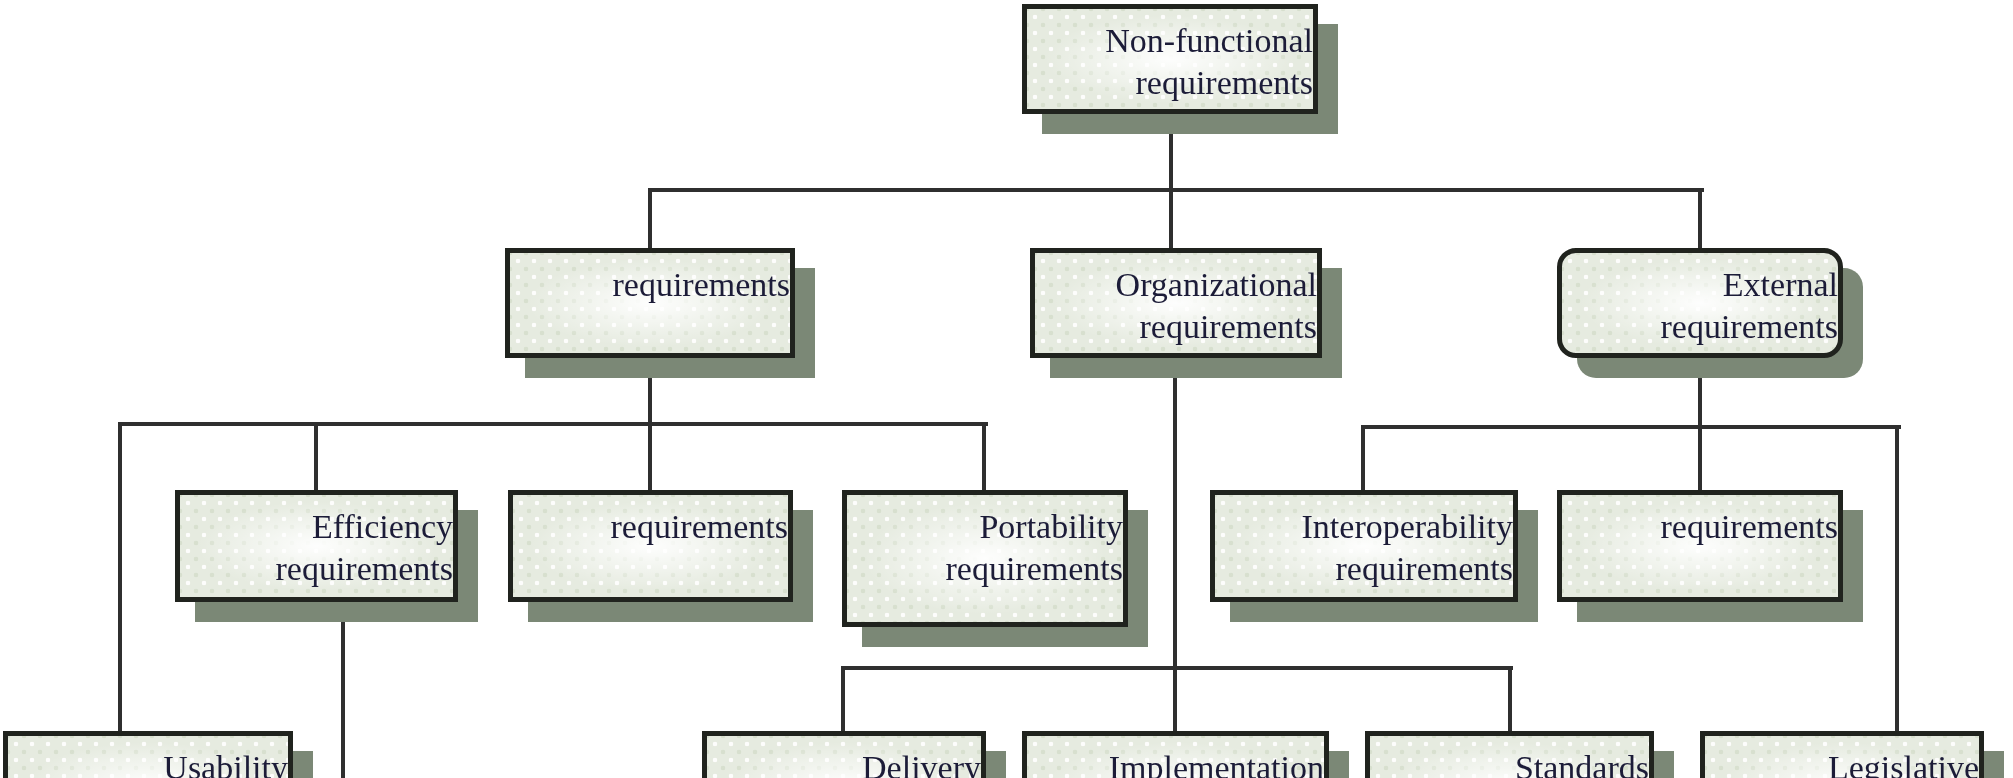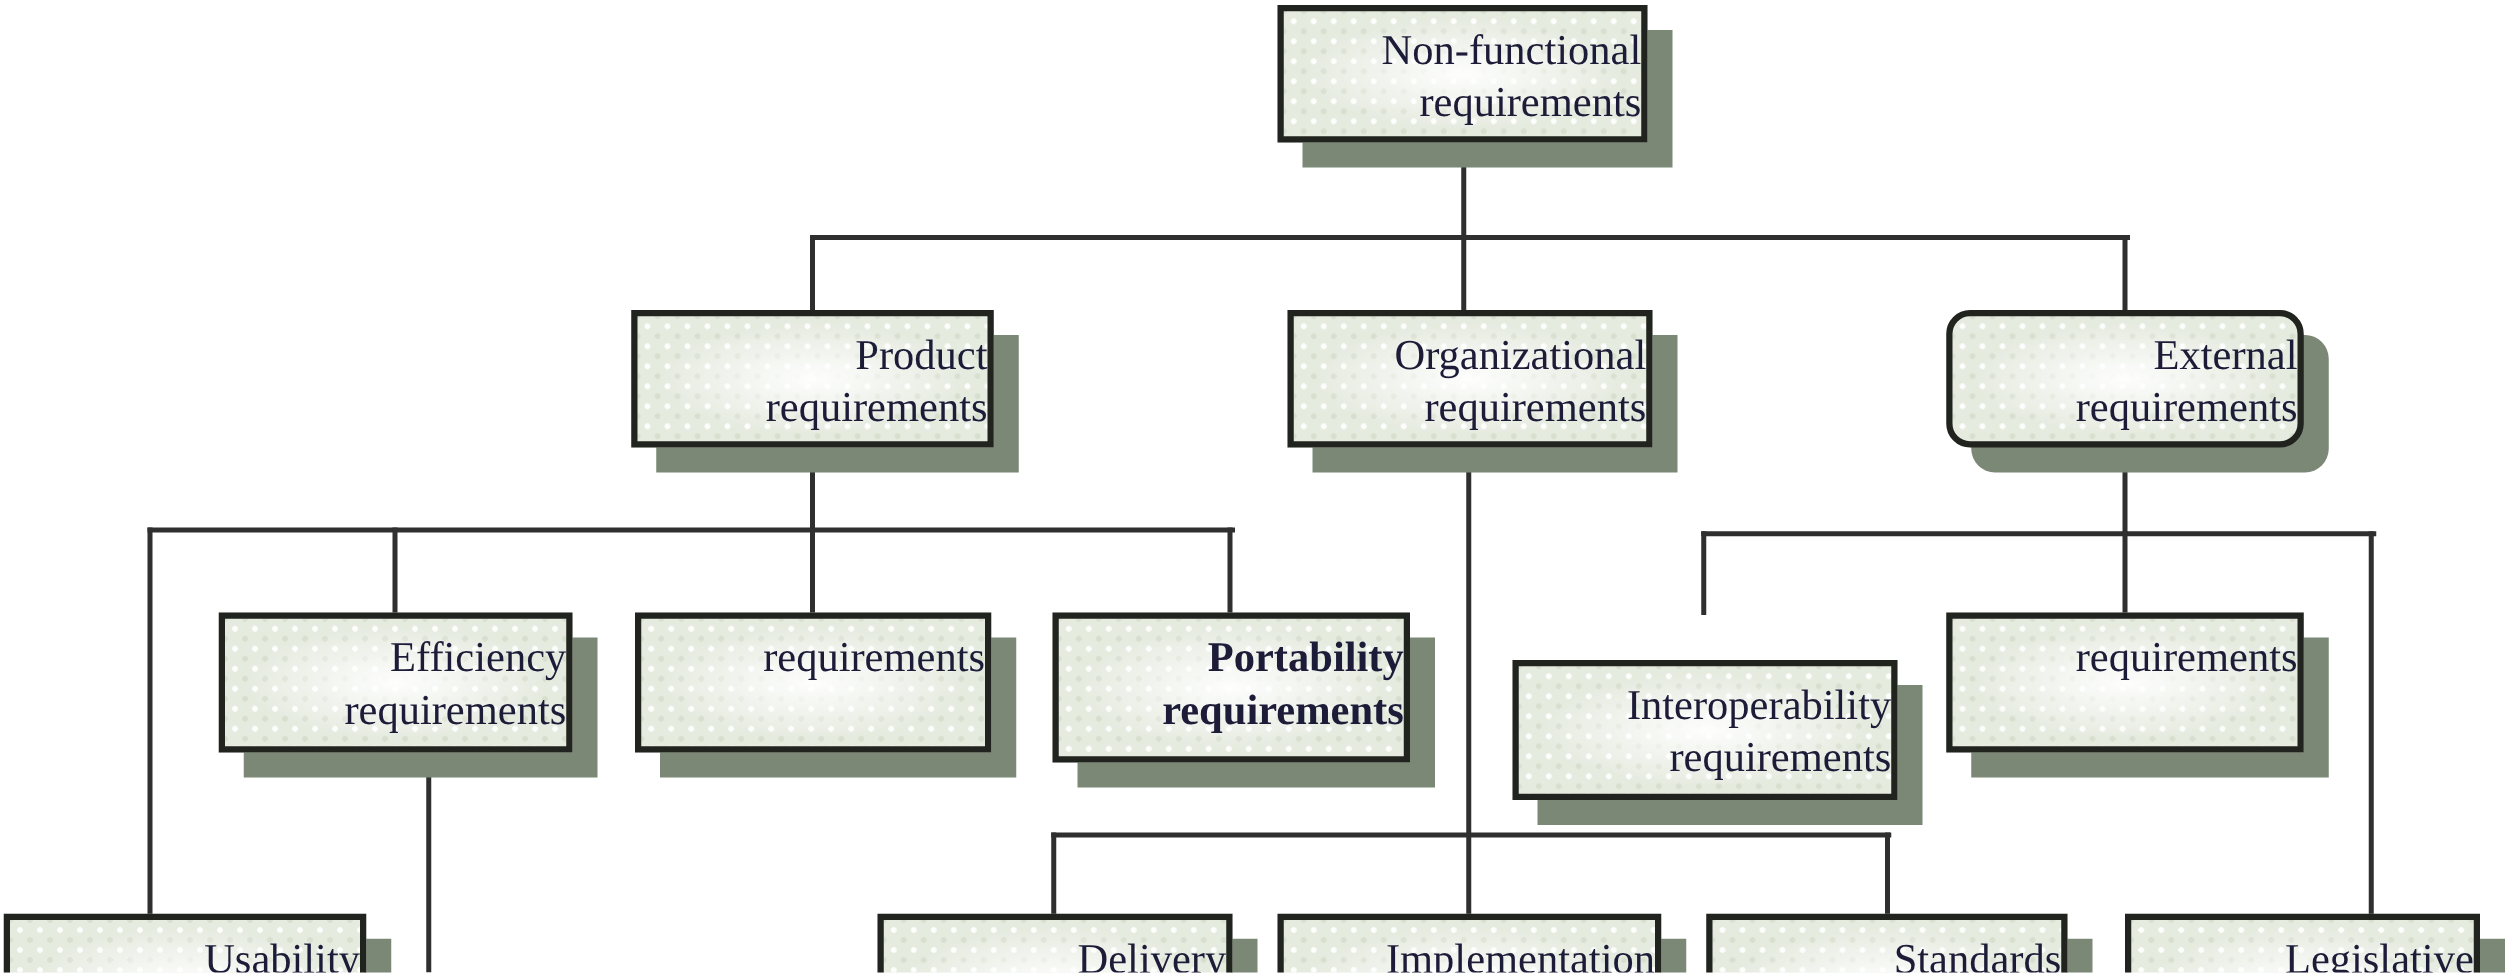--- a/index.html
+++ b/index.html
@@ -36,22 +36,22 @@
   }
   .node span{display:block;}
 
   
   #n-nonfunctional   {left:1022px;top:4px;  width:296px;height:110px;}
   #n-product         {left:505px; top:248px;width:290px;height:110px;}
   #n-organizational  {left:1030px;top:248px;width:292px;height:110px;}
   #n-external        {left:1557px;top:248px;width:286px;height:110px;border-radius:19px;}
   #n-efficiency      {left:175px; top:490px;width:283px;height:112px;font-family:Liberation Serif, serif;}
   #n-reliability     {left:508px; top:490px;width:285px;height:112px;}
-  #n-portability     {left:842px; top:490px;width:286px;height:120px;font-weight:bold;}
-  #n-interoperability{left:1210px;top:490px;width:308px;height:112px;margin-top:38px;}
+  #n-portability     {left:842px; top:490px;width:286px;height:137px;}
+  #n-interoperability{left:1210px;top:490px;width:308px;height:112px;}
   #n-ethical         {left:1557px;top:490px;width:286px;height:112px;}
   #n-usability       {left:3px;   top:731px;width:290px;height:110px;}
   #n-delivery        {left:702px; top:731px;width:284px;height:110px;}
   #n-implementation  {left:1022px;top:731px;width:307px;height:110px;}
   #n-standards       {left:1365px;top:731px;width:289px;height:110px;}
   #n-legislative     {left:1700px;top:731px;width:284px;height:110px;}
 
   
   #l-top-v       {left:1169px;top:110px;width:4px;   height:80px;}
   #l-top-h       {left:648px; top:188px;width:1056px;height:4px;}
@@ -101,21 +101,20 @@
   <div class="line" id="l-inter-drop"></div>
   <div class="line" id="l-eth-drop"></div>
   <div class="line" id="l-leg-drop"></div>
 
   <div class="node" id="n-nonfunctional">
     <span>Non-functional</span>
     <span>requirements</span>
   </div>
 
   <div class="node" id="n-product">
-    <span>Product</span>
     <span>requirements</span>
   </div>
 
   <div class="node" id="n-organizational">
     <span>Organizational</span>
     <span>requirements</span>
   </div>
 
   <div class="node" id="n-external">
     <span>External</span>

